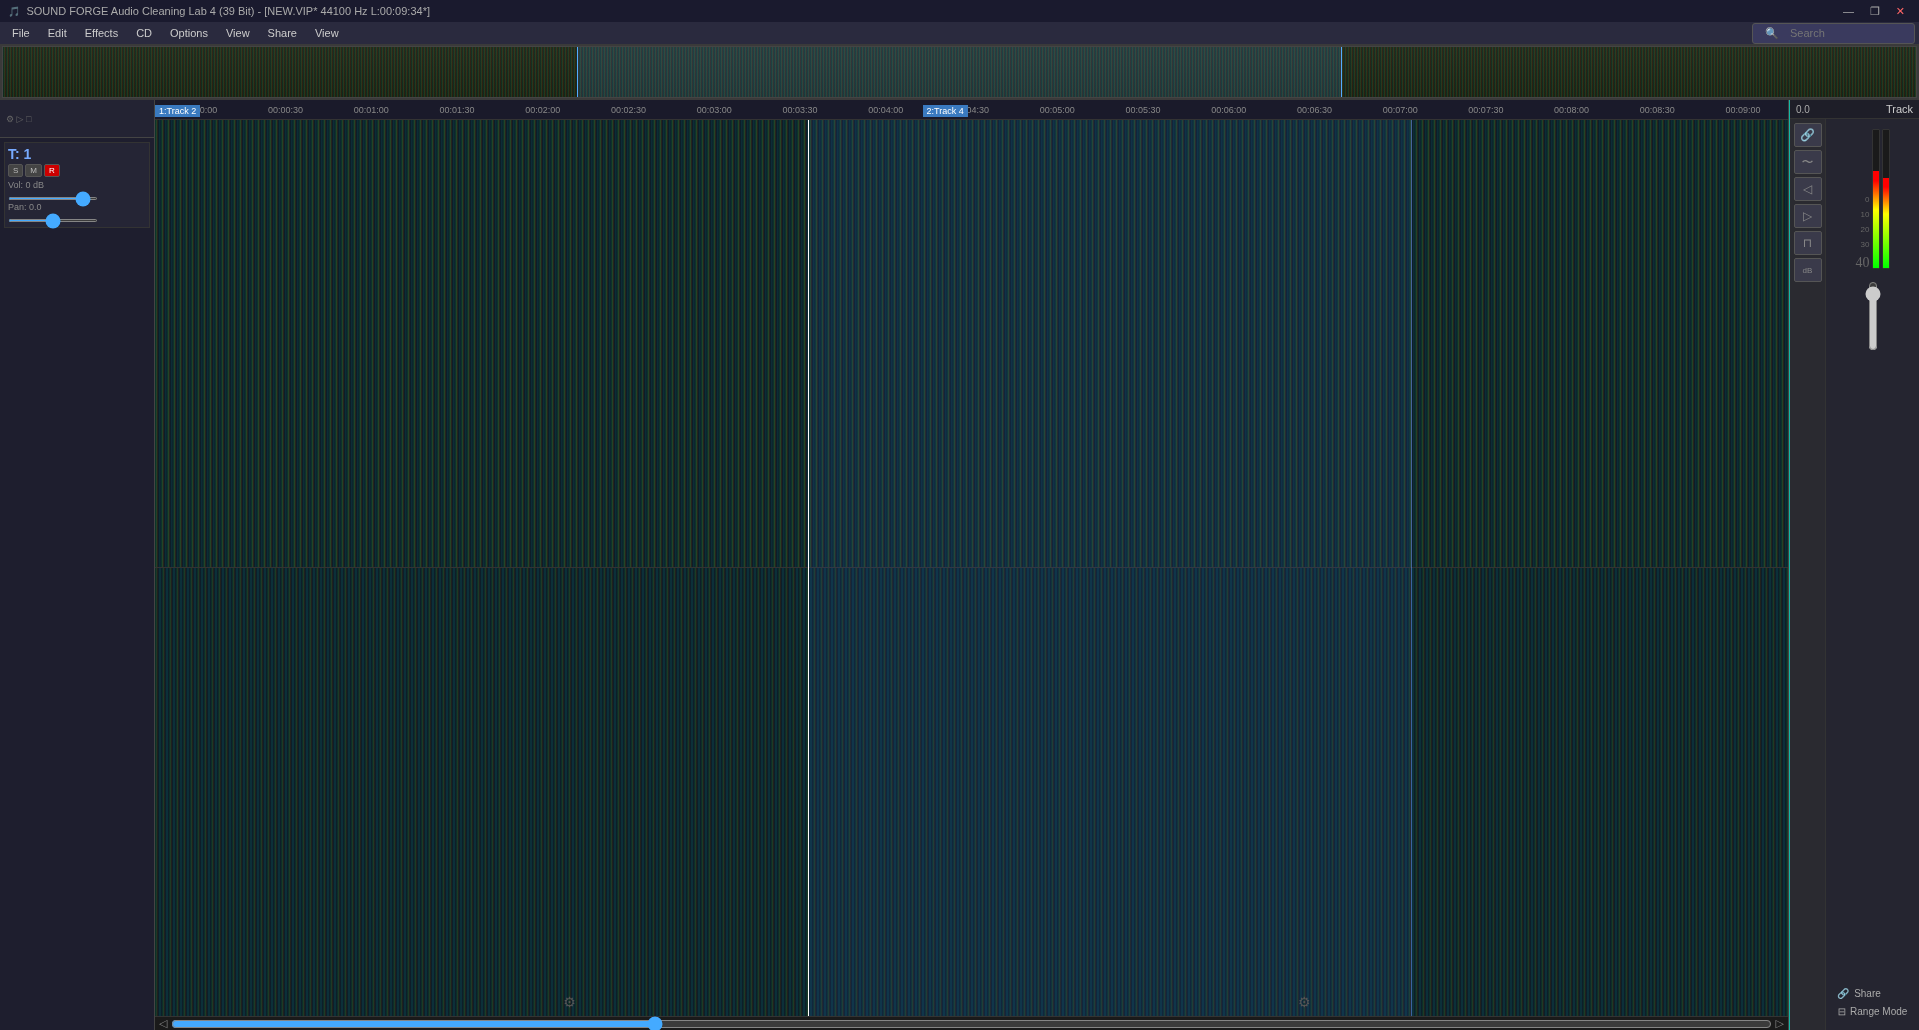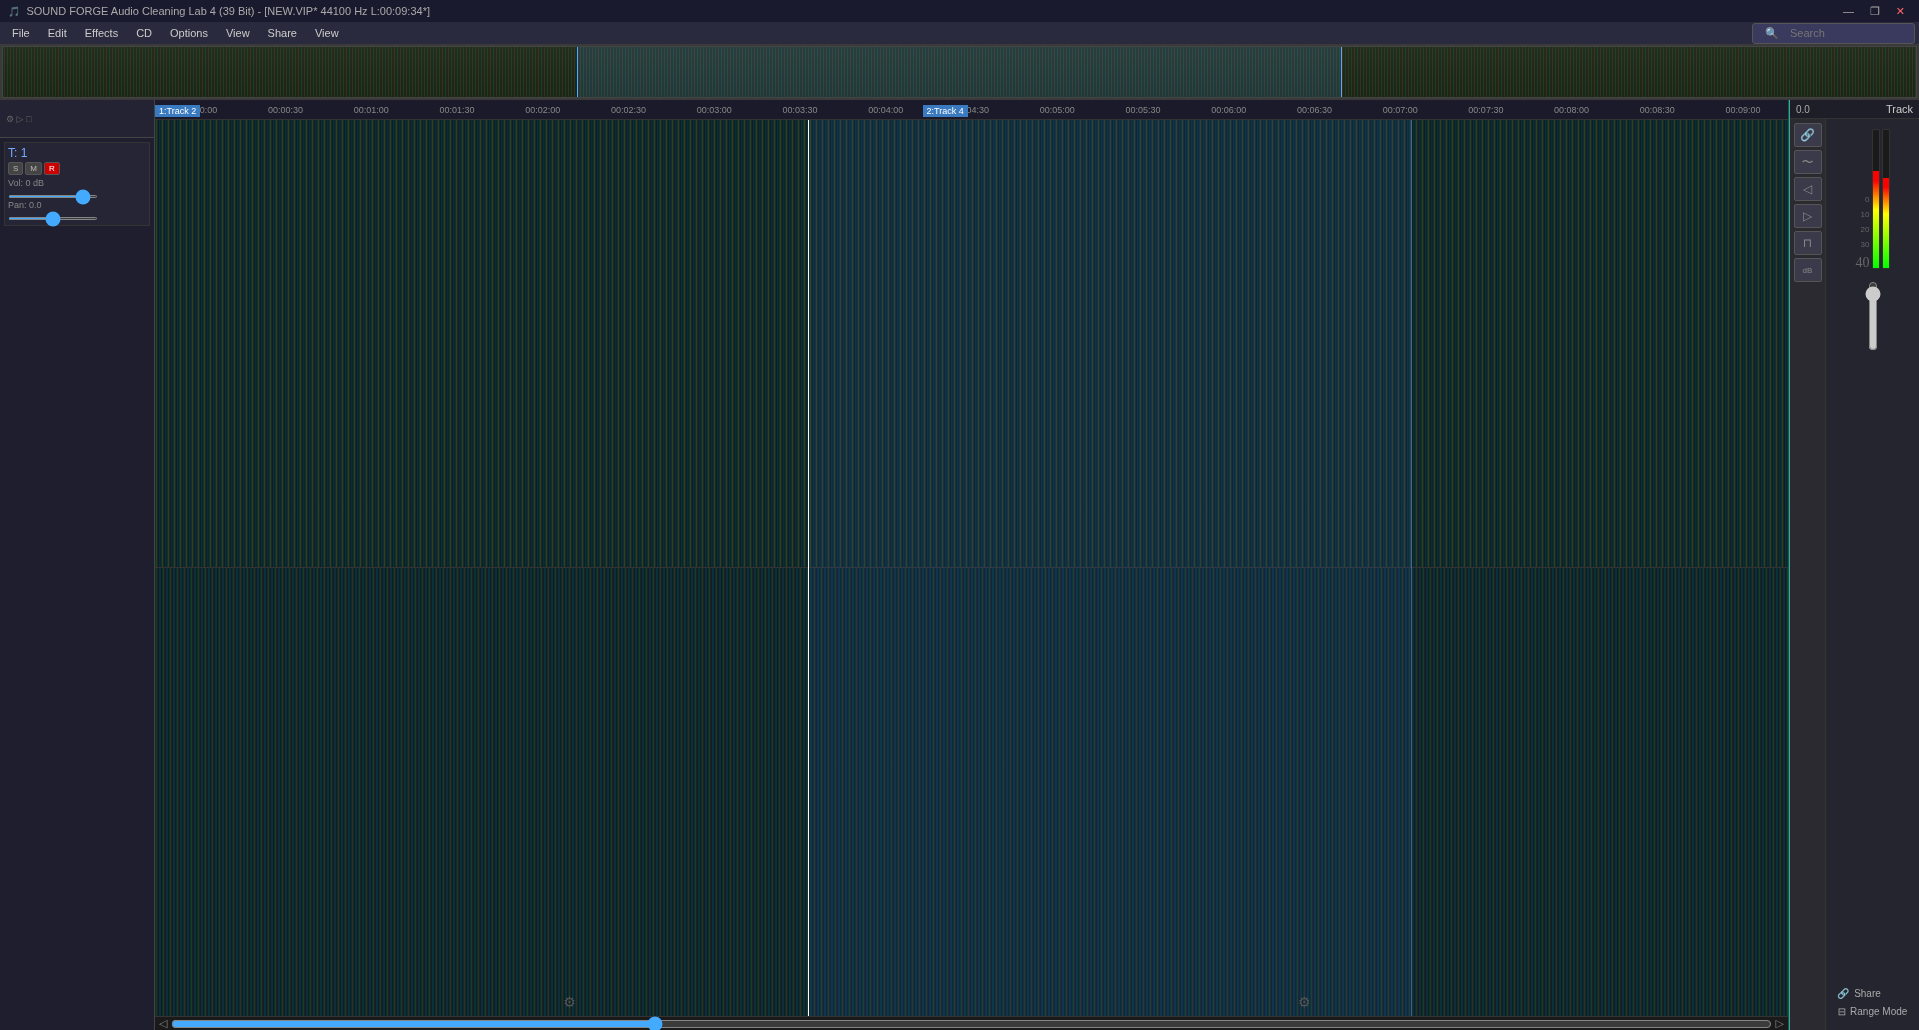--- a/index.html
+++ b/index.html
@@ -26,21 +26,21 @@
     #overview .selection-box { position: absolute; left: 30%; width: 40%; height: 100%; background: rgba(80,160,255,0.15); border-left: 1px solid #5af; border-right: 1px solid #5af; }
 
     
     #main-area { display: flex; height: calc(1030px - 22px - 22px - 56px); }
 
     
     #track-panel { width: 155px; background: #2a2a3a; border-right: 1px solid #444; display: flex; flex-direction: column; }
     #track-header { background: #232333; height: 38px; border-bottom: 1px solid #444; display: flex; align-items: center; padding: 0 6px; font-size: 10px; color: #888; }
     #track-info { padding: 4px; flex: 1; background: #1e1e2e; }
     .track-row { background: #252535; border: 1px solid #333; margin-bottom: 2px; padding: 3px; }
-    .track-row .track-name { color: #7af; font-size: 12px; font-weight: normal; }
+    .track-row .track-name { color: #7af; font-size: 14px; font-weight: bold; }
     .track-controls { display: flex; gap: 2px; margin-top: 2px; }
     .track-btn { background: #444; border: 1px solid #555; color: #bbb; font-size: 8px; padding: 1px 4px; cursor: pointer; border-radius: 2px; }
     .track-btn.active { background: #c00; color: white; }
     .track-vol { margin-top: 3px; }
     .track-slider { width: 90px; height: 3px; accent-color: #4af; }
 
     
     #waveform-editor { flex: 1; background: #111; border-right: 1px solid #444; display: flex; flex-direction: column; }
     #timeline { height: 20px; background: #1a1a2a; border-bottom: 1px solid #333; display: flex; align-items: center; position: relative; overflow: hidden; }
     #timeline .tick-area { flex: 1; position: relative; display: flex; align-items: flex-start; }

